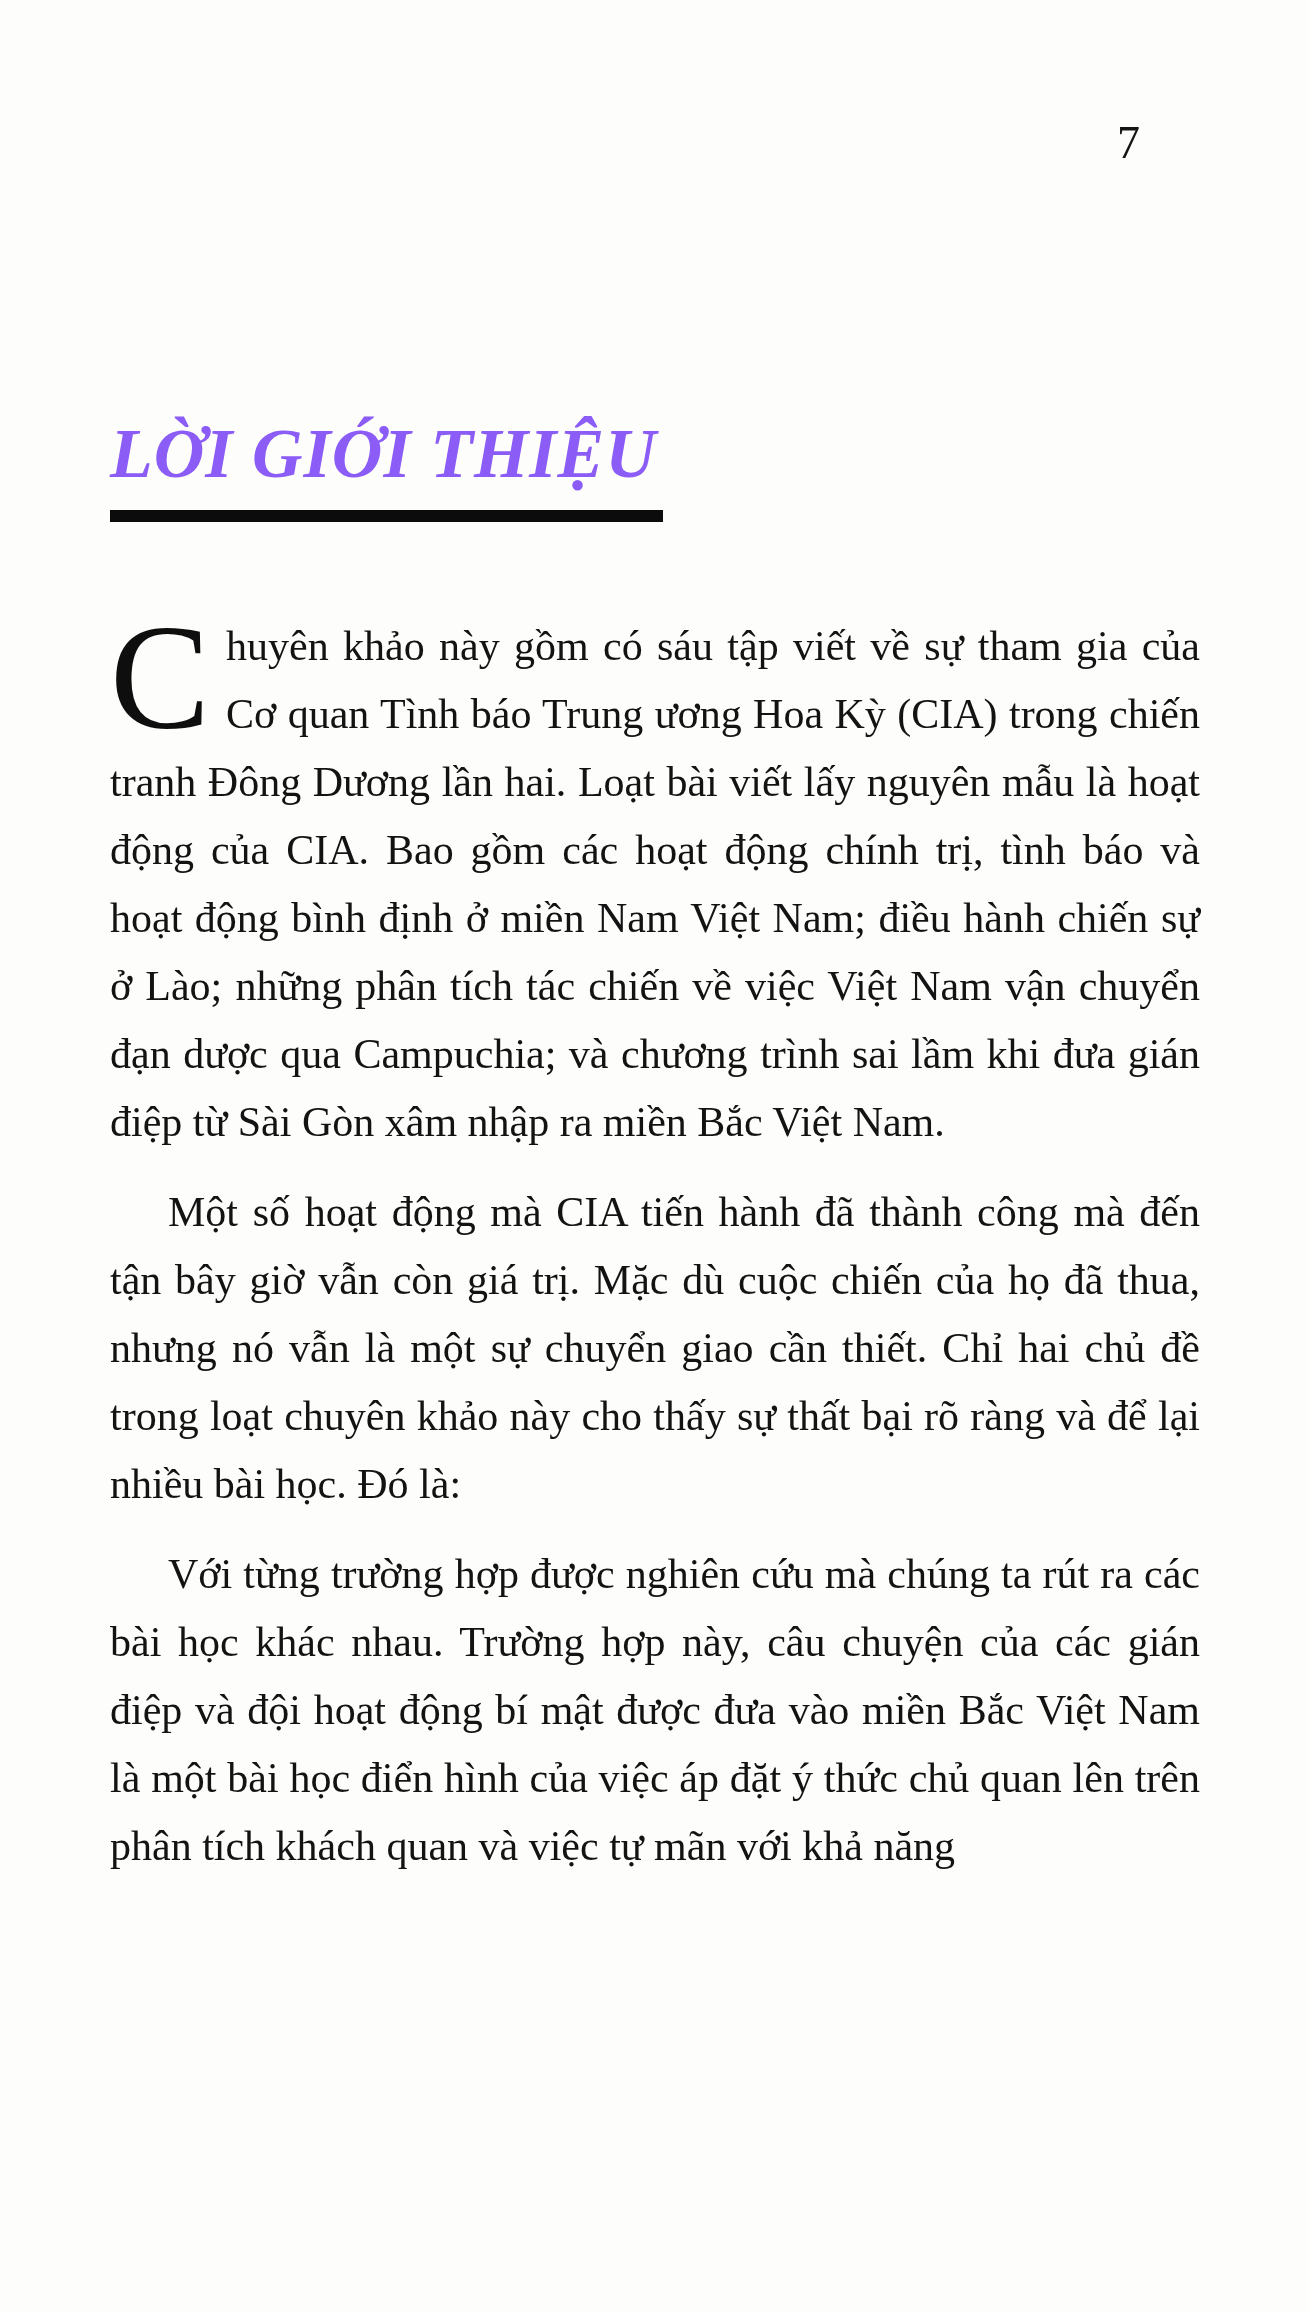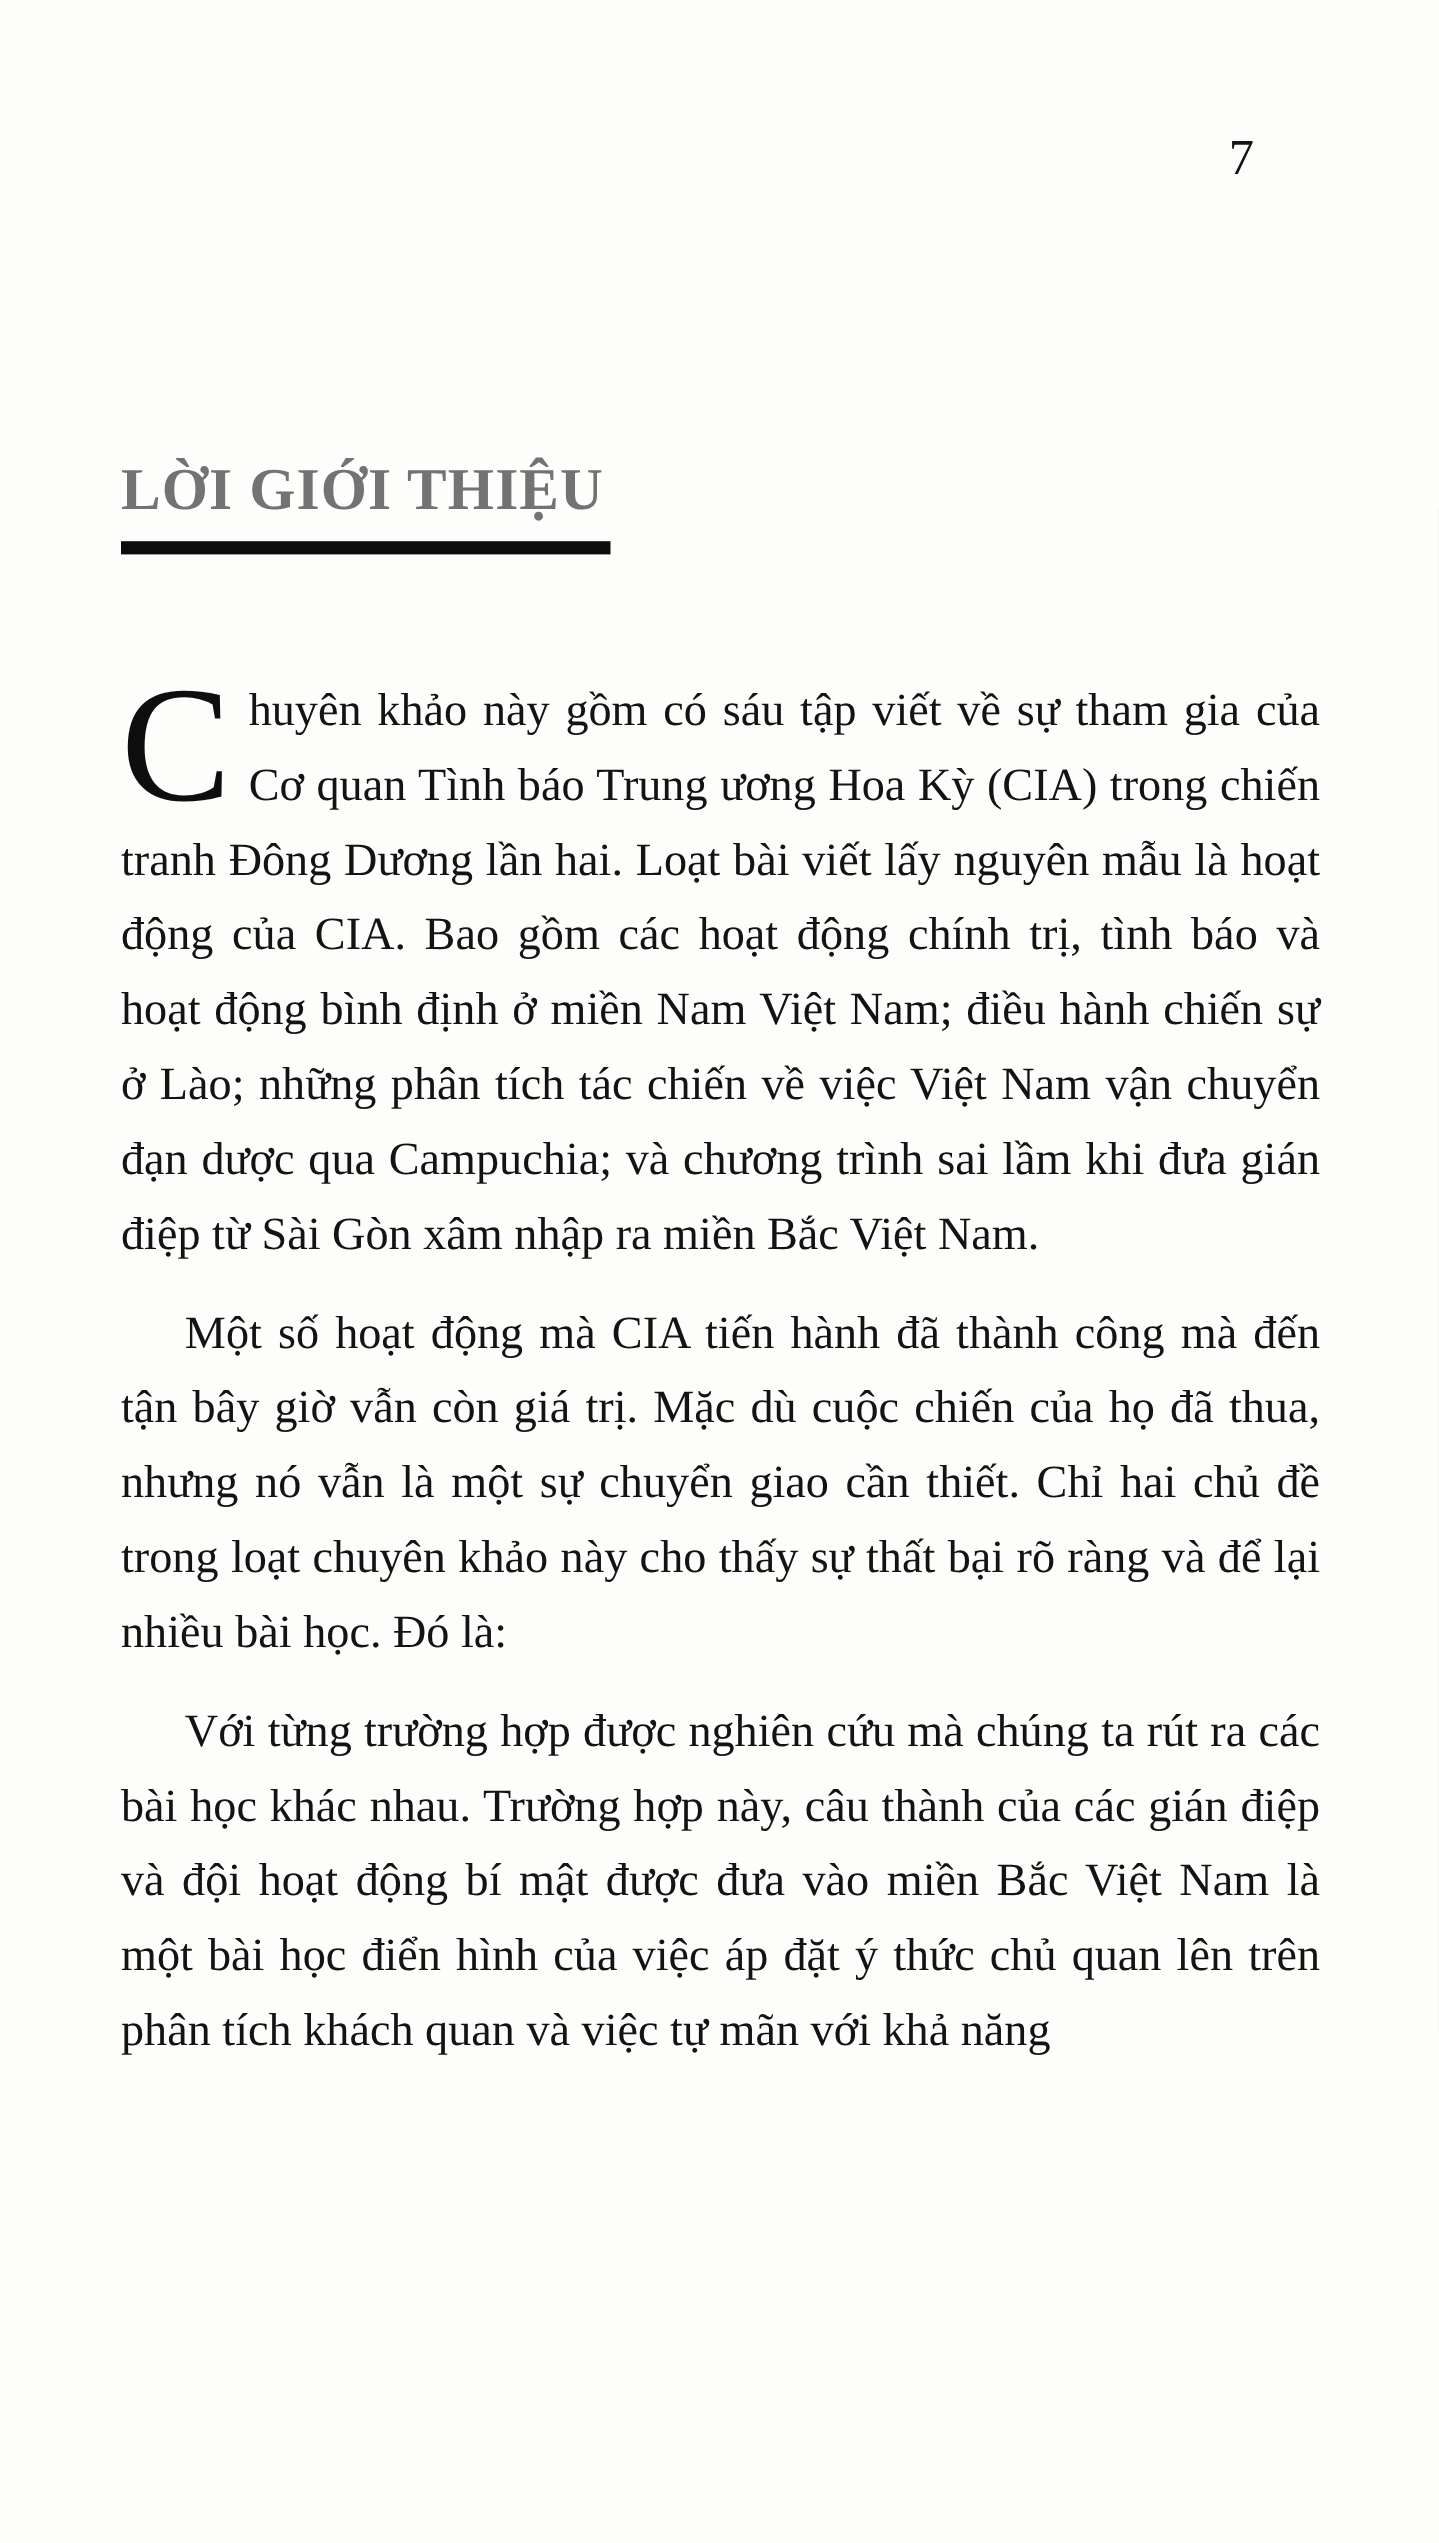--- a/index.html
+++ b/index.html
@@ -23,28 +23,29 @@
     right: 168px;
     font-size: 46px;
     line-height: 1;
     color: #141414;
   }
   .heading {
     position: absolute;
     top: 414px;
     left: 110px;
     margin: 0;
-    font-size: 54px;
+    font-size: 70px;
     font-weight: bold;
     letter-spacing: 1px;
-    color: #737373;
+    color: #8b5cf6;
     display: inline-block;
     border-bottom: 12px solid #0c0c0c;
     padding-bottom: 16px;
     padding-right: 6px;
+    font-style: italic;
   }
   .body-text {
     position: absolute;
     top: 612px;
     left: 110px;
     width: 1090px;
     font-size: 42px;
     line-height: 68px;
     text-align: justify;
     text-align-last: left;
@@ -75,17 +76,17 @@
   <h1 class="heading">LỜI GIỚI THIỆU</h1>
 
   <div class="body-text">
 
     <p class="para">
       <span class="dropcap">C</span><span>huyên khảo này gồm có sáu tập viết về sự tham gia của Cơ quan Tình báo Trung ương Hoa Kỳ (CIA) trong chiến tranh Đông Dương lần hai. Loạt bài viết lấy nguyên mẫu là hoạt động của CIA. Bao gồm các hoạt động chính trị, tình báo và hoạt động bình định ở miền Nam Việt Nam; điều hành chiến sự ở Lào; những phân tích tác chiến về việc Việt Nam vận chuyển đạn dược qua Campuchia; và chương trình sai lầm khi đưa gián điệp từ Sài Gòn xâm nhập ra miền Bắc Việt Nam.</span>
     </p>
 
     <p class="para indent">Một số hoạt động mà CIA tiến hành đã thành công mà đến tận bây giờ vẫn còn giá trị. Mặc dù cuộc chiến của họ đã thua, nhưng nó vẫn là một sự chuyển giao cần thiết. Chỉ hai chủ đề trong loạt chuyên khảo này cho thấy sự thất bại rõ ràng và để lại nhiều bài học. Đó là:</p>
 
-    <p class="para indent">Với từng trường hợp được nghiên cứu mà chúng ta rút ra các bài học khác nhau. Trường hợp này, câu thành của các gián điệp và đội hoạt động bí mật được đưa vào miền Bắc Việt Nam là một bài học điển hình của việc áp đặt ý thức chủ quan lên trên phân tích khách quan và việc tự mãn với khả năng</p>
+    <p class="para indent">Với từng trường hợp được nghiên cứu mà chúng ta rút ra các bài học khác nhau. Trường hợp này, câu chuyện của các gián điệp và đội hoạt động bí mật được đưa vào miền Bắc Việt Nam là một bài học điển hình của việc áp đặt ý thức chủ quan lên trên phân tích khách quan và việc tự mãn với khả năng</p>
 
   </div>
 
 </div>
 
 </body></html>

